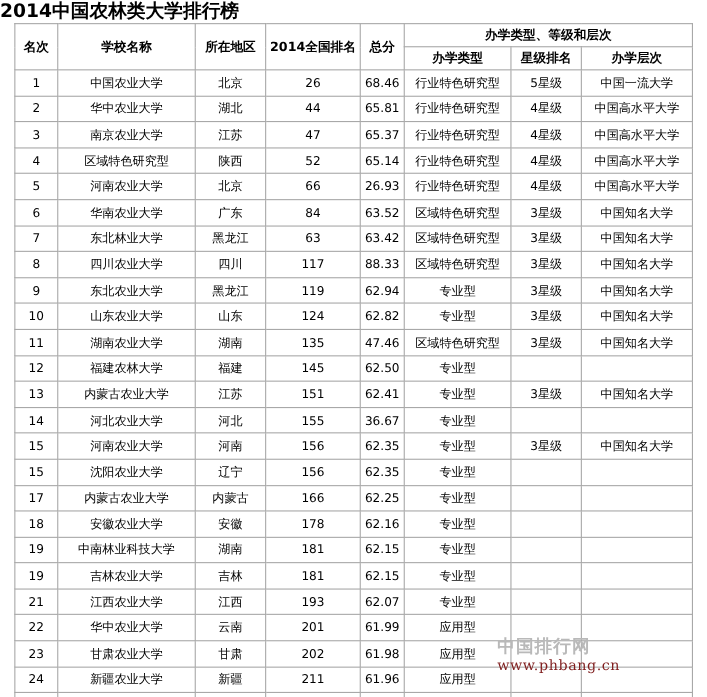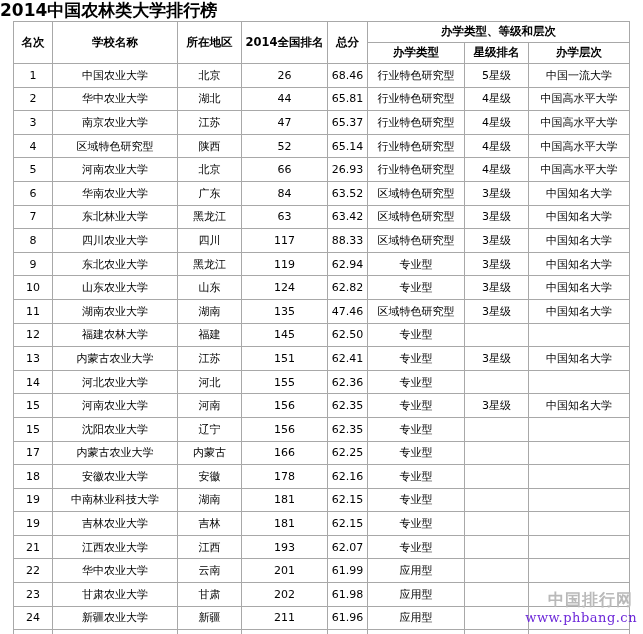--- a/index.html
+++ b/index.html
@@ -76,38 +76,38 @@
   col.c-star      { width: 64px; }
   col.c-level     { width: 101px; }
 
   td.cell-score { font-size: 10.5px; }
   td.cell-natrank { font-size: 11px; }
   td.cell-rank { font-size: 10.5px; }
 
   .watermark {
     position: absolute;
     right: 6px;
-    bottom: 4px;
+    bottom: 16px;
     width: 185px;
     height: 40px;
     pointer-events: none;
-    text-align: right;
+    text-align: left;
   }
   .wm-cn {
     font-size: 16px;
     font-weight: bold;
     color: #b9b9b9;
     letter-spacing: 1px;
     line-height: 20px;
     display: block;
     padding-right: 4px;
   }
   .wm-url {
     font-size: 13px;
-    color: #6d28d9;
+    color: #7f1d1d;
     font-family: "DejaVu Serif", "Liberation Serif", serif;
     line-height: 16px;
     display: block;
     letter-spacing: 0.5px;
   }
 </style>
 </head>
 <body>
 
 <h1 id="page-title">2014中国农林类大学排行榜</h1>
@@ -268,21 +268,21 @@
           <td class="cell-score">62.41</td>
           <td class="cell-type">专业型</td>
           <td class="cell-star">3星级</td>
           <td class="cell-level">中国知名大学</td>
         </tr>
         <tr>
           <td class="cell-rank">14</td>
           <td class="cell-school">河北农业大学</td>
           <td class="cell-region">河北</td>
           <td class="cell-natrank">155</td>
-          <td class="cell-score">62.36</td>
+          <td class="cell-score">36.67</td>
           <td class="cell-type">专业型</td>
           <td class="cell-star"></td>
           <td class="cell-level"></td>
         </tr>
         <tr>
           <td class="cell-rank">15</td>
           <td class="cell-school">河南农业大学</td>
           <td class="cell-region">河南</td>
           <td class="cell-natrank">156</td>
           <td class="cell-score">62.35</td>

